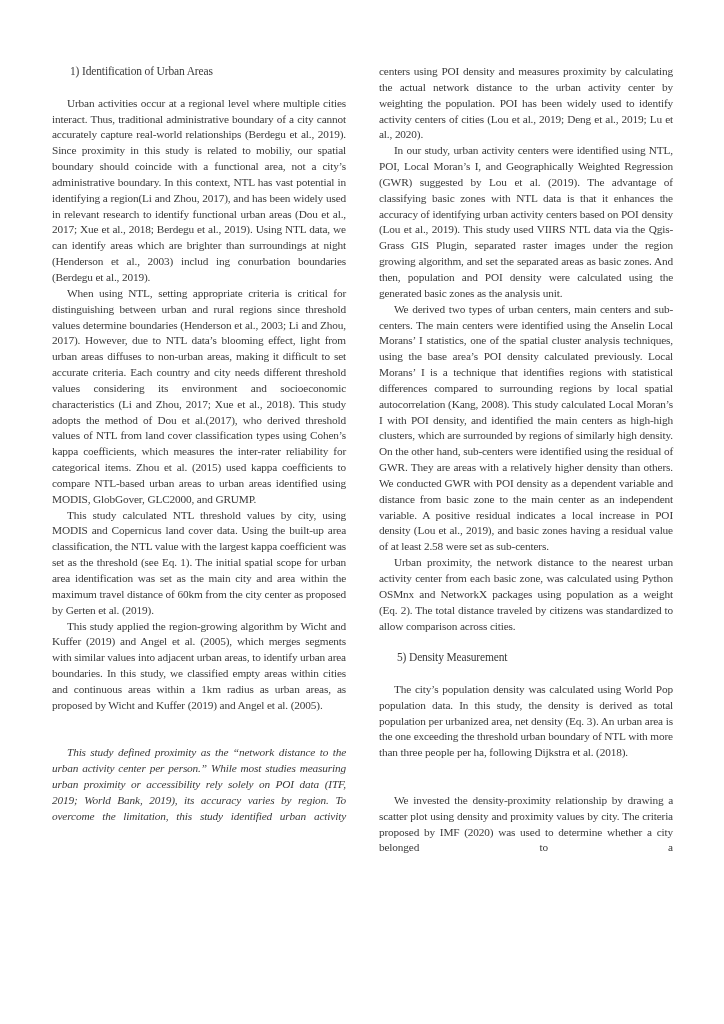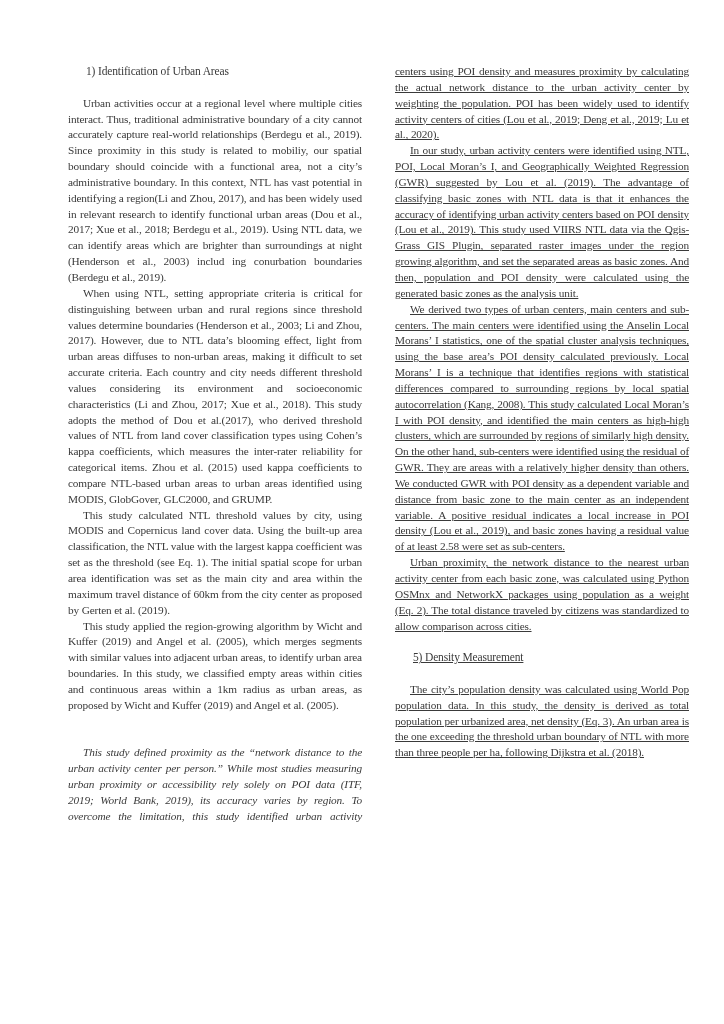--- a/index.html
+++ b/index.html
@@ -7,24 +7,23 @@
   .page {
     position: absolute; left: 0; top: 0; width: 724px; height: 1024px;
     font-family: "DejaVu Serif", "Liberation Serif", serif;
     color: #3a3a3a;
   }
   .col {
     position: absolute; top: 64px; width: 294px;
     font-size: 11.3px; line-height: 15.85px;
     text-align: justify; letter-spacing: -0.15px;
     font-family: "Liberation Serif", "DejaVu Serif", serif;
-    margin-left: 16px;
   }
   .col.left { left: 52px; }
-  .col.right { left: 379px; text-decoration: underline; }
+  .col.right { left: 379px; }
   .col p { margin: 0; text-indent: 15px; }
   .col p.noindent { text-indent: 0; }
   .col h3 {
     font-weight: normal; font-size: 11.5px; margin: 0;
     padding-left: 18px; line-height: 15.85px;
   }
   .gap { height: 15.85px; }
 </style>
 </head>
 <body>
@@ -47,15 +46,16 @@
     <p class="noindent">centers using POI density and measures proximity by calculating the actual network distance to the urban activity center by weighting the population. POI has been widely used to identify activity centers of cities (Lou et al., 2019; Deng et al., 2019; Lu et al., 2020).</p>
     <p>In our study, urban activity centers were identified using NTL, POI, Local Moran’s I, and Geographically Weighted Regression (GWR) suggested by Lou et al. (2019). The advantage of classifying basic zones with NTL data is that it enhances the accuracy of identifying urban activity centers based on POI density (Lou et al., 2019). This study used VIIRS NTL data via the Qgis-Grass GIS Plugin, separated raster images under the region growing algorithm, and set the separated areas as basic zones. And then, population and POI density were calculated using the generated basic zones as the analysis unit.</p>
     <p>We derived two types of urban centers, main centers and sub-centers. The main centers were identified using the Anselin Local Morans’ I statistics, one of the spatial cluster analysis techniques, using the base area’s POI density calculated previously. Local Morans’ I is a technique that identifies regions with statistical differences compared to surrounding regions by local spatial autocorrelation (Kang, 2008). This study calculated Local Moran’s I with POI density, and identified the main centers as high-high clusters, which are surrounded by regions of similarly high density. On the other hand, sub-centers were identified using the residual of GWR. They are areas with a relatively higher density than others. We conducted GWR with POI density as a dependent variable and distance from basic zone to the main center as an independent variable. A positive residual indicates a local increase in POI density (Lou et al., 2019), and basic zones having a residual value of at least 2.58 were set as sub-centers.</p>
     <p>Urban proximity, the network distance to the nearest urban activity center from each basic zone, was calculated using Python OSMnx and NetworkX packages using population as a weight (Eq. 2). The total distance traveled by citizens was standardized to allow comparison across cities.</p>
     <div class="gap"></div>
     <h3>5) Density Measurement</h3>
     <div class="gap"></div>
     <p>The city’s population density was calculated using World Pop population data. In this study, the density is derived as total population per urbanized area, net density (Eq. 3). An urban area is the one exceeding the threshold urban boundary of NTL with more than three people per ha, following Dijkstra et al. (2018).</p>
     <div class="gap"></div>
     <div class="gap"></div>
+    <p style="text-align-last: justify;">We invested the density-proximity relationship by drawing a scatter plot using density and proximity values by city. The criteria proposed by IMF (2020) was used to determine whether a city belonged to a</p>
   </div>
 
 </div>
 
 </body></html>

